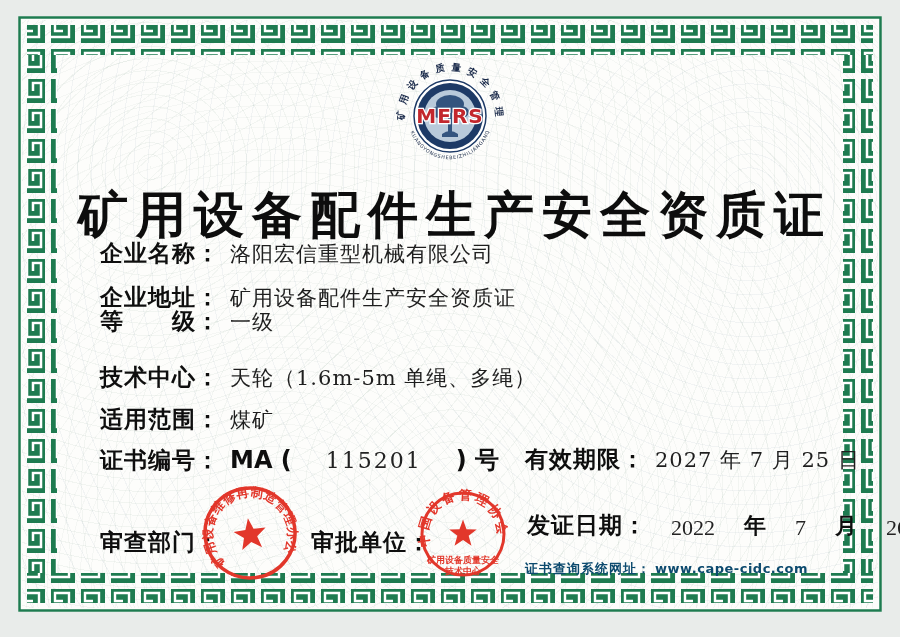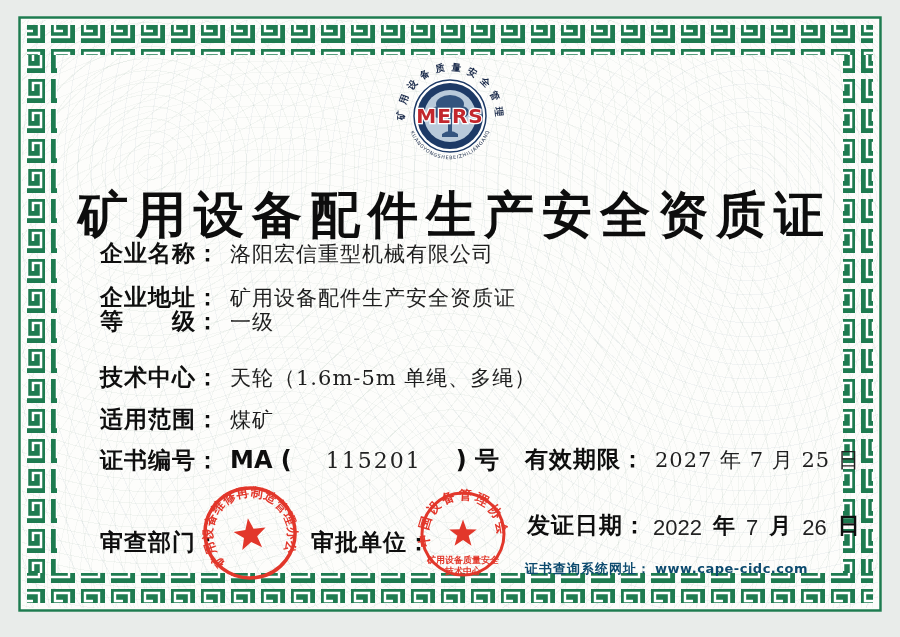--- a/index.html
+++ b/index.html
@@ -49,21 +49,21 @@
     margin:0 34px;letter-spacing:2px;
   }
   .certno-suffix{margin-left:0;}
 
   .stamp-row-label{position:absolute;top:511px;}
   .lab1{left:82px}.lab2{left:293px}
   .stamp1{position:absolute;left:177px;top:462px;width:110px;height:110px;transform:rotate(-8deg);}
   .stamp2{position:absolute;left:395px;top:468px;width:100px;height:100px;}
 
   .issue{position:absolute;left:509px;top:494px;display:flex;align-items:flex-end;white-space:nowrap;}
-  .issue .num{font-family:Liberation Sans, sans-serif;font-size:22px;color:#222;margin:0 6px;}
+  .issue .num{font-family:Liberation Serif, serif;font-size:22px;color:#222;margin:0 24px;}
   .issue .unit{font-weight:bold;font-size:22px;color:#0e0e0e;margin:0 5px;}
 
   .footer{
     position:absolute;right:74px;top:544px;white-space:nowrap;
     font-size:13px;color:#0c4a6e;
   }
   .footer .f-label{font-weight:bold;letter-spacing:1px;}
   .footer .f-url{font-weight:600;letter-spacing:.5px;}
 </style>
 </head>

